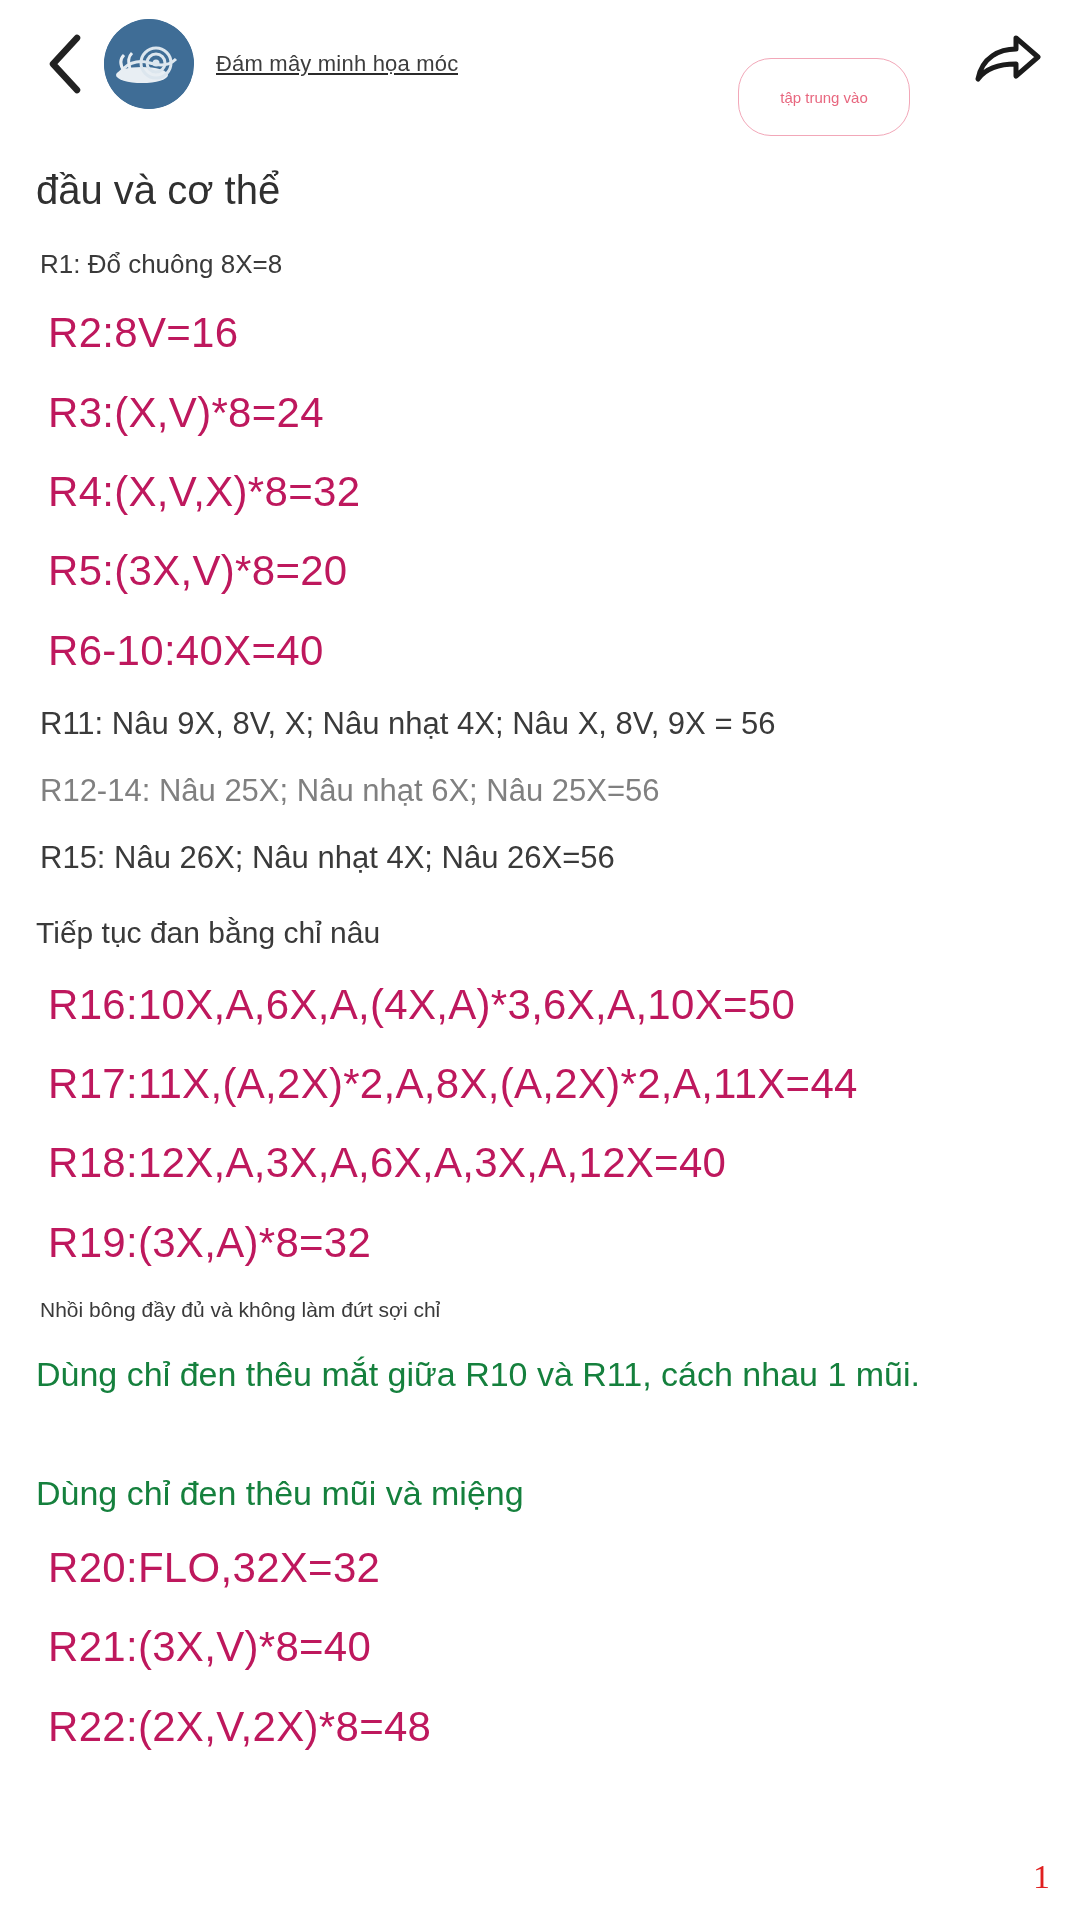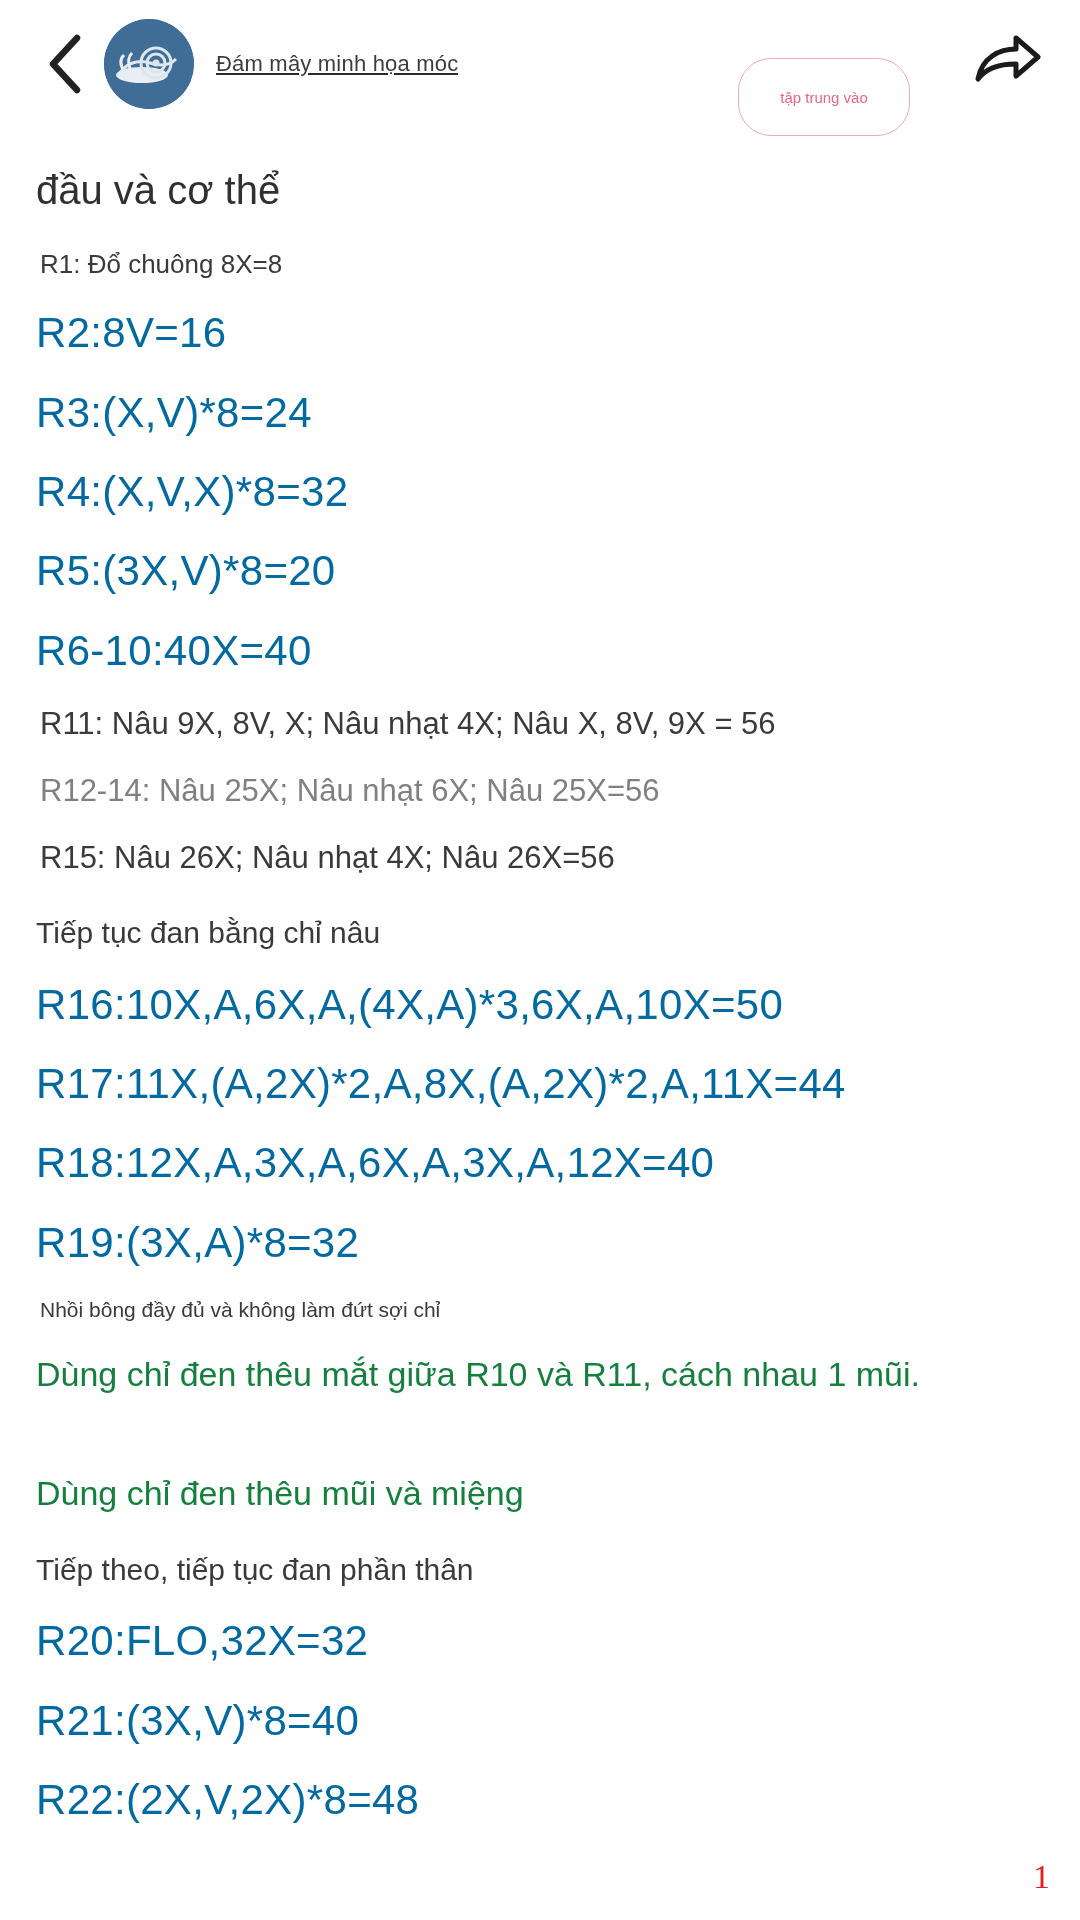--- a/index.html
+++ b/index.html
@@ -104,21 +104,21 @@
 
   .line {
     color: #3a3a3a;
     line-height: 1.32;
   }
 
   .sz-h1   { font-size: 40px; margin: 26px 0 0 0; font-weight: 400; color: #303030; }
   .sz-sub  { font-size: 30px; margin: 34px 0 0 0; color: #3a3a3a; }
   .sz-small{ font-size: 26px; margin: 30px 0 0 4px; color: #3a3a3a; }
   .sz-xs   { font-size: 21px; margin: 26px 0 0 4px; color: #3a3a3a; }
-  .sz-big  { font-size: 42px; margin: 24px 0 0 0; color: #0369a1; letter-spacing: 0.3px; }
+  .sz-big  { font-size: 42px; margin: 24px 0 0 12px; color: #be185d; letter-spacing: 0.3px; }
   .sz-mid  { font-size: 31px; margin: 26px 0 0 4px; color: #3a3a3a; }
   .sz-mid2 { font-size: 31px; margin: 26px 0 0 4px; color: #808080; }
   .sz-med  { font-size: 34px; margin: 28px 0 0 0; color: #15803d; }
   .sz-blank{ height: 46px; }
 
   .page-number {
     position: absolute;
     right: 30px;
     bottom: 24px;
     font-size: 34px;
@@ -186,21 +186,20 @@
     <div class="line sz-mid">R15: Nâu 26X; Nâu nhạt 4X; Nâu 26X=56</div>
     <div class="line sz-sub">Tiếp tục đan bằng chỉ nâu</div>
     <div class="line sz-big">R16:10X,A,6X,A,(4X,A)*3,6X,A,10X=50</div>
     <div class="line sz-big">R17:11X,(A,2X)*2,A,8X,(A,2X)*2,A,11X=44</div>
     <div class="line sz-big">R18:12X,A,3X,A,6X,A,3X,A,12X=40</div>
     <div class="line sz-big">R19:(3X,A)*8=32</div>
     <div class="line sz-xs">Nhồi bông đầy đủ và không làm đứt sợi chỉ</div>
     <div class="line sz-med">Dùng chỉ đen thêu mắt giữa R10 và R11, cách nhau 1 mũi.</div>
     <div class="sz-blank"></div>
     <div class="line sz-med">Dùng chỉ đen thêu mũi và miệng</div>
-    <div class="line sz-sub">Tiếp theo, tiếp tục đan phần thân</div>
     <div class="line sz-big">R20:FLO,32X=32</div>
     <div class="line sz-big">R21:(3X,V)*8=40</div>
     <div class="line sz-big">R22:(2X,V,2X)*8=48</div>
 
   </div>
 
   <div class="page-number">1</div>
 
 </div>
 

